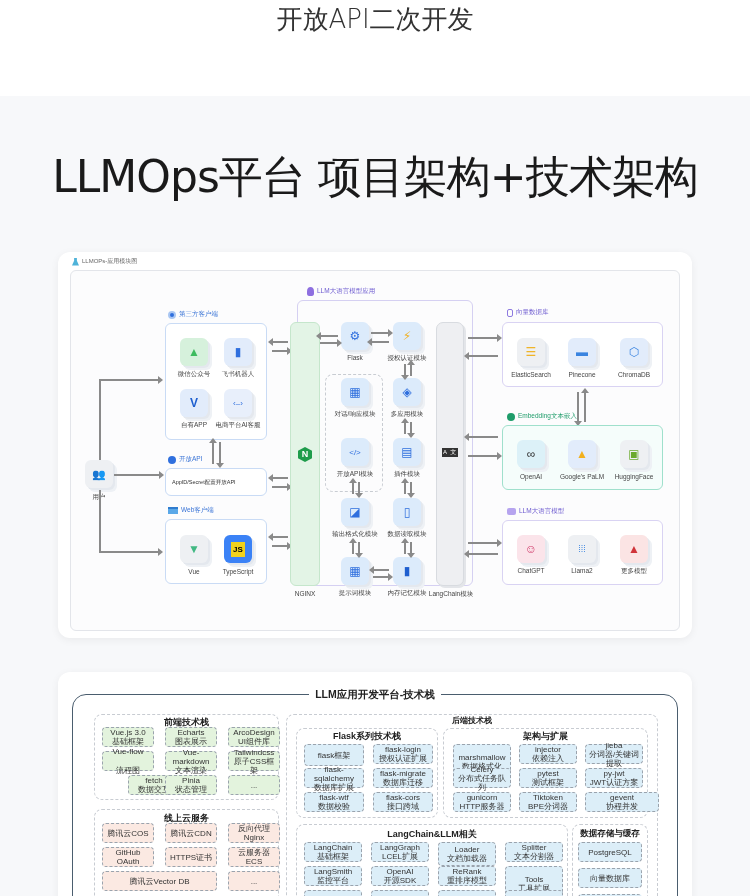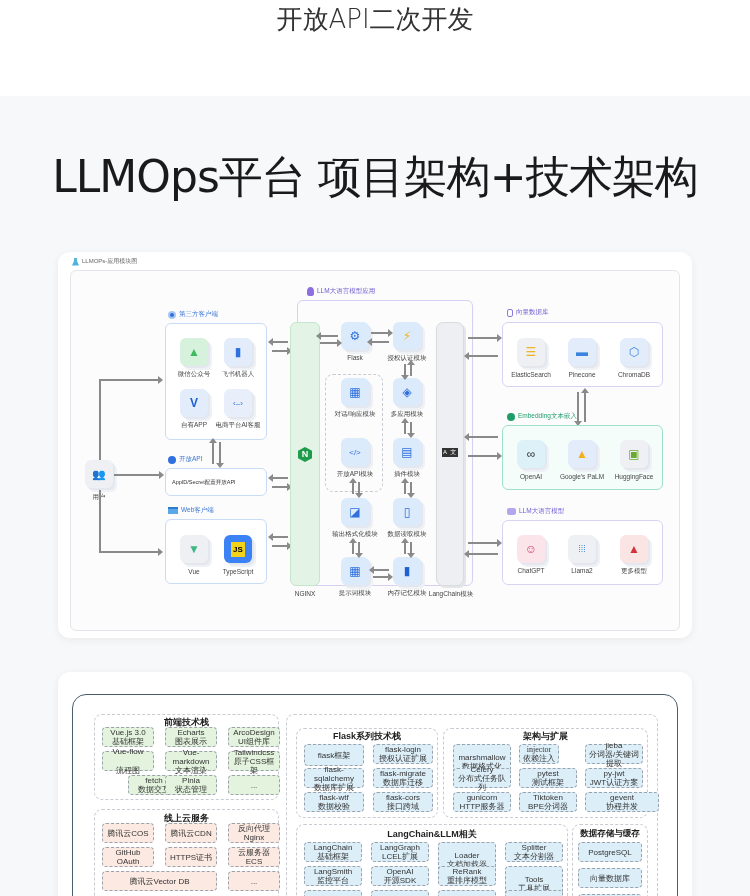--- a/index.html
+++ b/index.html
@@ -256,29 +256,31 @@
     </div>
   <div class="tlabel" style="left:524px;top:315px">Llama2</div>
   <div class="tile" style="left:562px;top:283px;background:#fbe4e4;color:#d0343a">
       <span>▲</span>
     </div>
   <div class="tlabel" style="left:576px;top:315px">更多模型</div>
 </div>
 
 <div class="card" id="c2">
   <div class="ts" style="left:14px;top:22px;width:606px;height:240px"></div>
+  <div class="mainTitle"><span>LLM应用开发平台-技术栈</span></div>
 
   <div class="tsbox" style="left:36px;top:42px;width:185px;height:86px"></div>
   <div class="tstitle" style="left:36px;top:44px;width:185px">前端技术栈</div>
   <div id="fe-chips"></div>
 
   <div class="tsbox" style="left:36px;top:137px;width:185px;height:100px"></div>
   <div class="tstitle" style="left:36px;top:140px;width:185px">线上云服务</div>
 
   <div class="tsbox" style="left:228px;top:42px;width:372px;height:200px"></div>
+  <div class="tstitle" style="left:228px;top:43px;width:372px;font-size:8px">后端技术栈</div>
 
   <div class="tsbox" style="left:238px;top:56px;width:142px;height:90px"></div>
   <div class="tstitle" style="left:238px;top:58px;width:142px">Flask系列技术栈</div>
 
   <div class="tsbox" style="left:385px;top:56px;width:205px;height:90px"></div>
   <div class="tstitle" style="left:385px;top:58px;width:205px">架构与扩展</div>
 
   <div class="tsbox" style="left:238px;top:152px;width:272px;height:90px"></div>
   <div class="tstitle" style="left:238px;top:156px;width:272px">LangChain&amp;LLM相关</div>
 
@@ -367,21 +369,21 @@
         <span>数据校验</span>
       </div>
       <div class="chip cb" style="left: 315px; top: 120px; width: 60px; height: 20px;">
         <span>flask-cors</span>
         <span>接口跨域</span>
       </div>
       <div class="chip cb" style="left: 395px; top: 72px; width: 58px; height: 36px;">
         <span>marshmallow</span>
         <span>数据格式化</span>
       </div>
-      <div class="chip cb" style="left: 461px; top: 72px; width: 40px; height: 20px; font-family: Liberation Serif, serif;">
+      <div class="chip cb" style="left: 461px; top: 72px; width: 58px; height: 20px;">
         <span>injector</span>
         <span>依赖注入</span>
       </div>
       <div class="chip cb" style="left: 527px; top: 72px; width: 58px; height: 20px;">
         <span>jieba</span>
         <span>分词器/关键词提取</span>
       </div>
       <div class="chip cb" style="left: 395px; top: 96px; width: 58px; height: 20px;">
         <span>Celery</span>
         <span>分布式任务队列</span>
@@ -407,21 +409,21 @@
         <span>协程并发</span>
       </div>
       <div class="chip cb" style="left: 246px; top: 170px; width: 58px; height: 20px;">
         <span>LangChain</span>
         <span>基础框架</span>
       </div>
       <div class="chip cb" style="left: 313px; top: 170px; width: 58px; height: 20px;">
         <span>LangGraph</span>
         <span>LCEL扩展</span>
       </div>
-      <div class="chip cb" style="left: 380px; top: 170px; width: 58px; height: 35px;">
+      <div class="chip cb" style="left: 380px; top: 170px; width: 58px; height: 24px;">
         <span>Loader</span>
         <span>文档加载器</span>
       </div>
       <div class="chip cb" style="left: 447px; top: 170px; width: 58px; height: 20px;">
         <span>Splitter</span>
         <span>文本分割器</span>
       </div>
       <div class="chip cb" style="left: 246px; top: 194px; width: 58px; height: 20px;">
         <span>LangSmith</span>
         <span>监控平台</span>

